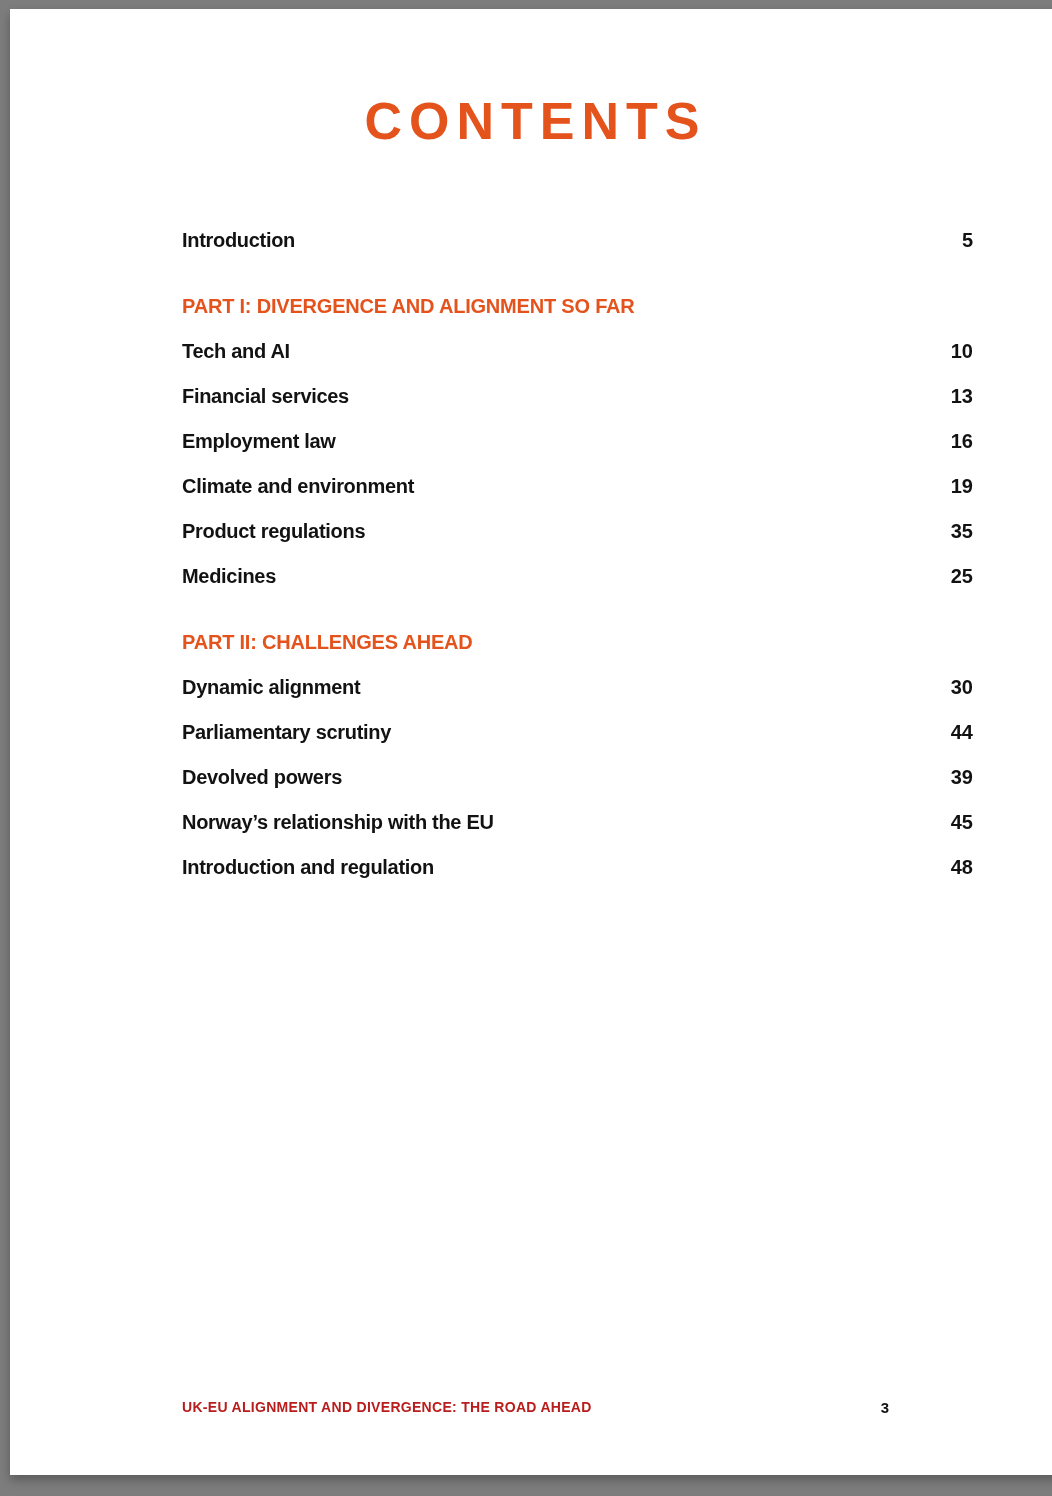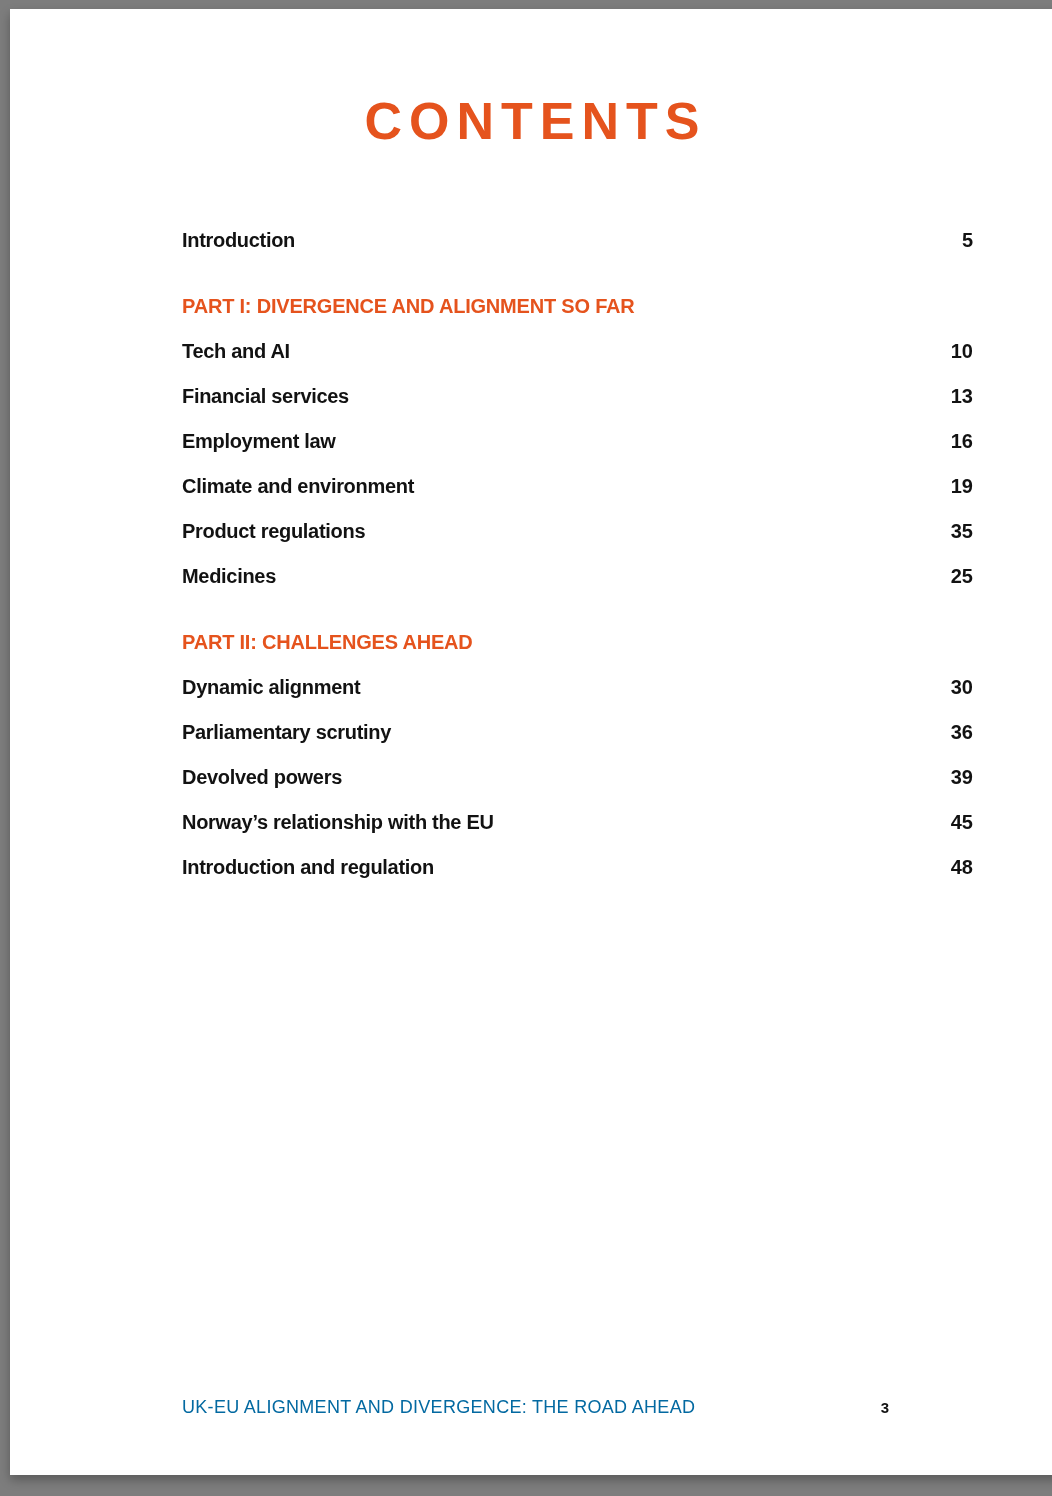--- a/index.html
+++ b/index.html
@@ -65,24 +65,24 @@
     position: absolute;
     left: 172px;
     right: 172px;
     top: 1387px;
     height: 22px;
     display: flex;
     justify-content: space-between;
     align-items: center;
   }
   .footer-text {
-    font-size: 18px;
-    font-weight: normal;
+    font-size: 14px;
+    font-weight: bold;
     letter-spacing: 0.3px;
-    color: #0369a1;
+    color: #b91c1c;
   }
   .footer-page-number {
     font-size: 15px;
     font-weight: bold;
     color: #121212;
   }
 </style>
 </head>
 <body>
 
@@ -129,21 +129,21 @@
     <div class="part-heading">
       <span>PART II: CHALLENGES AHEAD</span>
     </div>
 
     <div class="toc-row">
       <span class="toc-label">Dynamic alignment</span>
       <span class="toc-page">30</span>
     </div>
     <div class="toc-row">
       <span class="toc-label">Parliamentary scrutiny</span>
-      <span class="toc-page">36</span>
+      <span class="toc-page">44</span>
     </div>
     <div class="toc-row">
       <span class="toc-label">Devolved powers</span>
       <span class="toc-page">39</span>
     </div>
     <div class="toc-row">
       <span class="toc-label">Norway’s relationship with the EU</span>
       <span class="toc-page">45</span>
     </div>
     <div class="toc-row">

